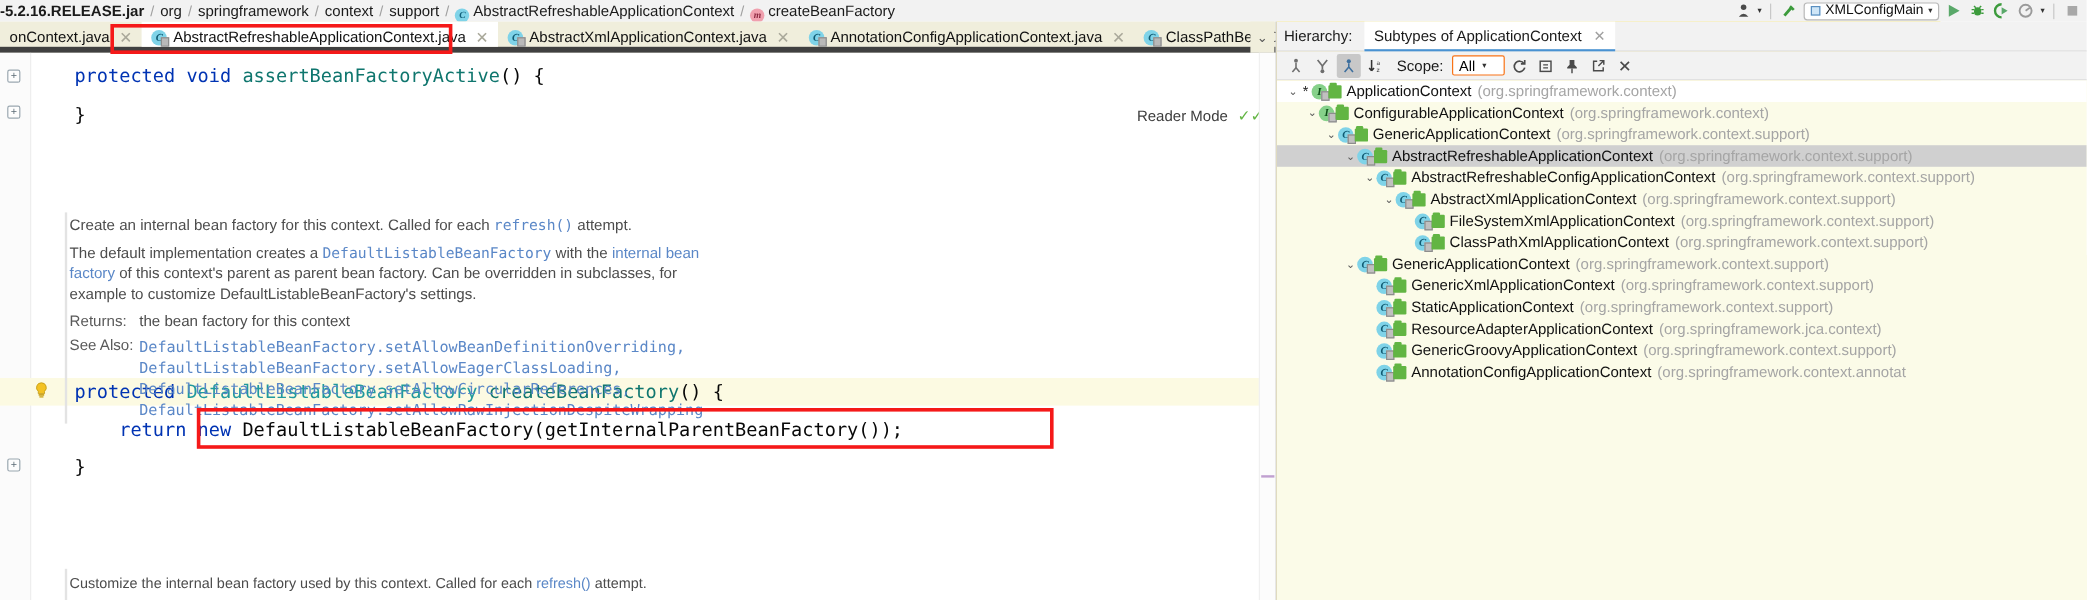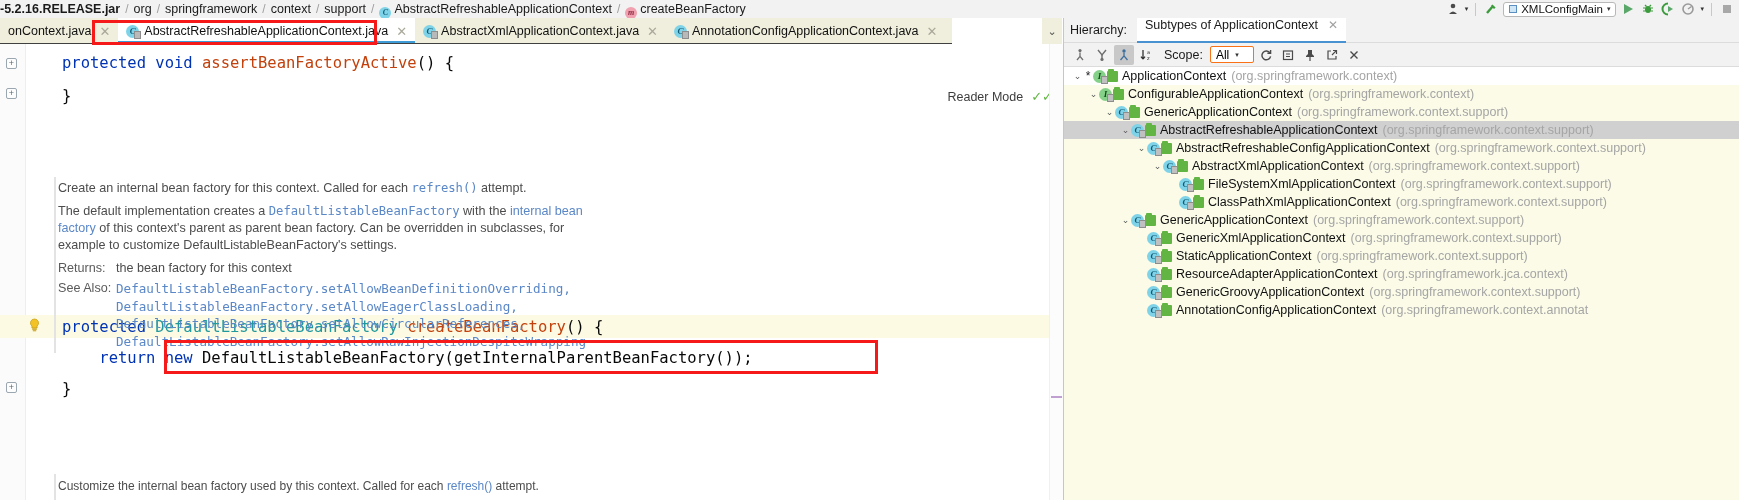--- a/index.html
+++ b/index.html
@@ -45,25 +45,25 @@
     display: flex; align-items: center; gap: 4px;
     background: #fff; border: 1px solid #b8b8b8; border-radius: 3px;
     height: 15px; padding: 0 5px; font-size: 11.5px; color: #111;
   }
   .runcfg .sq { width: 8px; height: 8px; border: 1px solid #5a8fc0; background: #cfe6f7; display:inline-block;}
   .caret { font-size: 7px; color: #333; }
   .vsep { width: 1px; height: 13px; background: #c8c8c8; margin: 0 3px; }
 
   
   .tabstrip {
-    position: absolute; left: 0; top: 18px; width: 952px; height: 26px;
+    position: absolute; left: 0; top: 18px; width: 1063px; height: 26px;
     background: #f0eedc;
     display: flex; align-items: stretch;
     overflow: hidden;
-    border-bottom: 1px solid #404040;
+    border-bottom: 5px solid #404040;
   }
   .tab {
     display: flex; align-items: center; gap: 5px;
     padding: 0 8px 0 8px; height: 26px;
     font-size: 12.5px; color: #111; white-space: nowrap; position: relative;
   }
   .tab.active { background: #ffffff; }
   .tab.active::after {
     content: ""; position: absolute; left: 0; right: 0; bottom: 0; height: 3px; background: #3f9bd6;
   }
@@ -113,21 +113,21 @@
   }
 
   .code {
     position: absolute; left: 26px; top: 0; right: 0; bottom: 0;
     font-family: "DejaVu Sans Mono", monospace;
     font-size: 15.5px;
   }
   .codeline { position: absolute; white-space: pre; }
   .kw { color: #0033b3; font-weight: normal; }
   .typ { color: #20999d; }
-  .mth { color: #c2410c; }
+  .mth { color: #0f766e; }
   .plain { color: #080808; }
 
   
   .curline {
     position: absolute; left: 0; width: 1063px; height: 23px; background: #fcfae2;
   }
 
   
   .doc {
     position: absolute; left: 58px; top: 136px; width: 620px;
@@ -186,21 +186,21 @@
   }
   .hier-head {
     position: absolute; left: 0; top: 0; width: 675px; height: 25px;
     background: #f2f2f2;
     display: flex; align-items: center;
     font-size: 12.5px; color: #1a1a1a;
     border-bottom: 1px solid #dcdcdc;
   }
   .hier-title { padding: 0 10px 0 6px; }
   .hier-tab {
-    height: 25px; display: flex; align-items: flex-start; padding: 0 8px;
+    height: 25px; display: flex; align-items: center; padding: 0 8px;
     background: #ffffff; position: relative;
   }
   .hier-tab::after {
     content: ""; position: absolute; left: 0; right: 0; bottom: 0; height: 2px; background: #4992d2;
   }
   .hier-tab .x { color: #a0a0a0; font-size: 12px; margin-left: 10px; }
 
   .hier-toolbar {
     position: absolute; left: 0; top: 25px; width: 675px; height: 24px;
     background: #f2f2f2;

